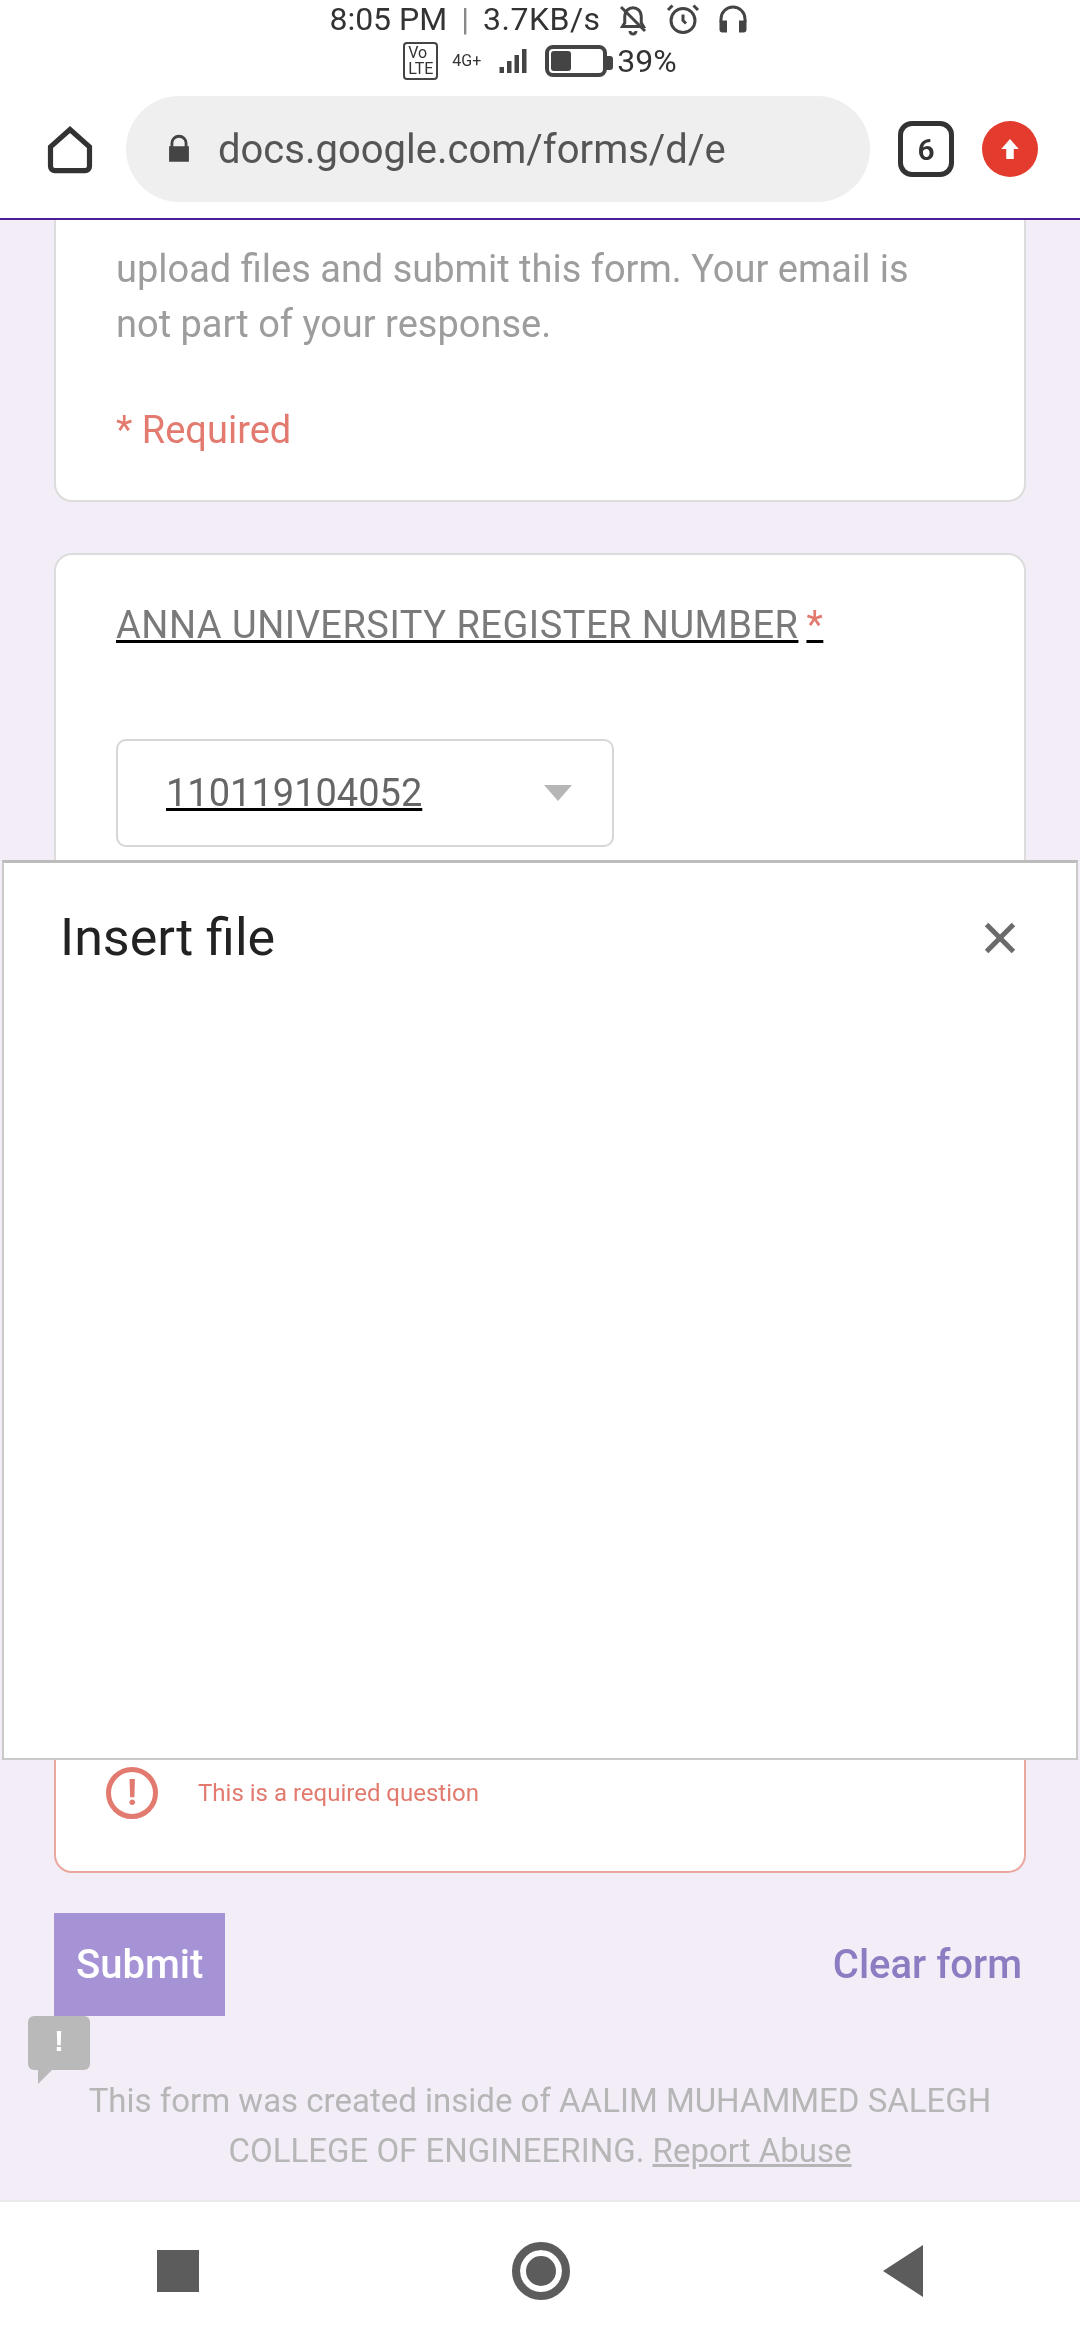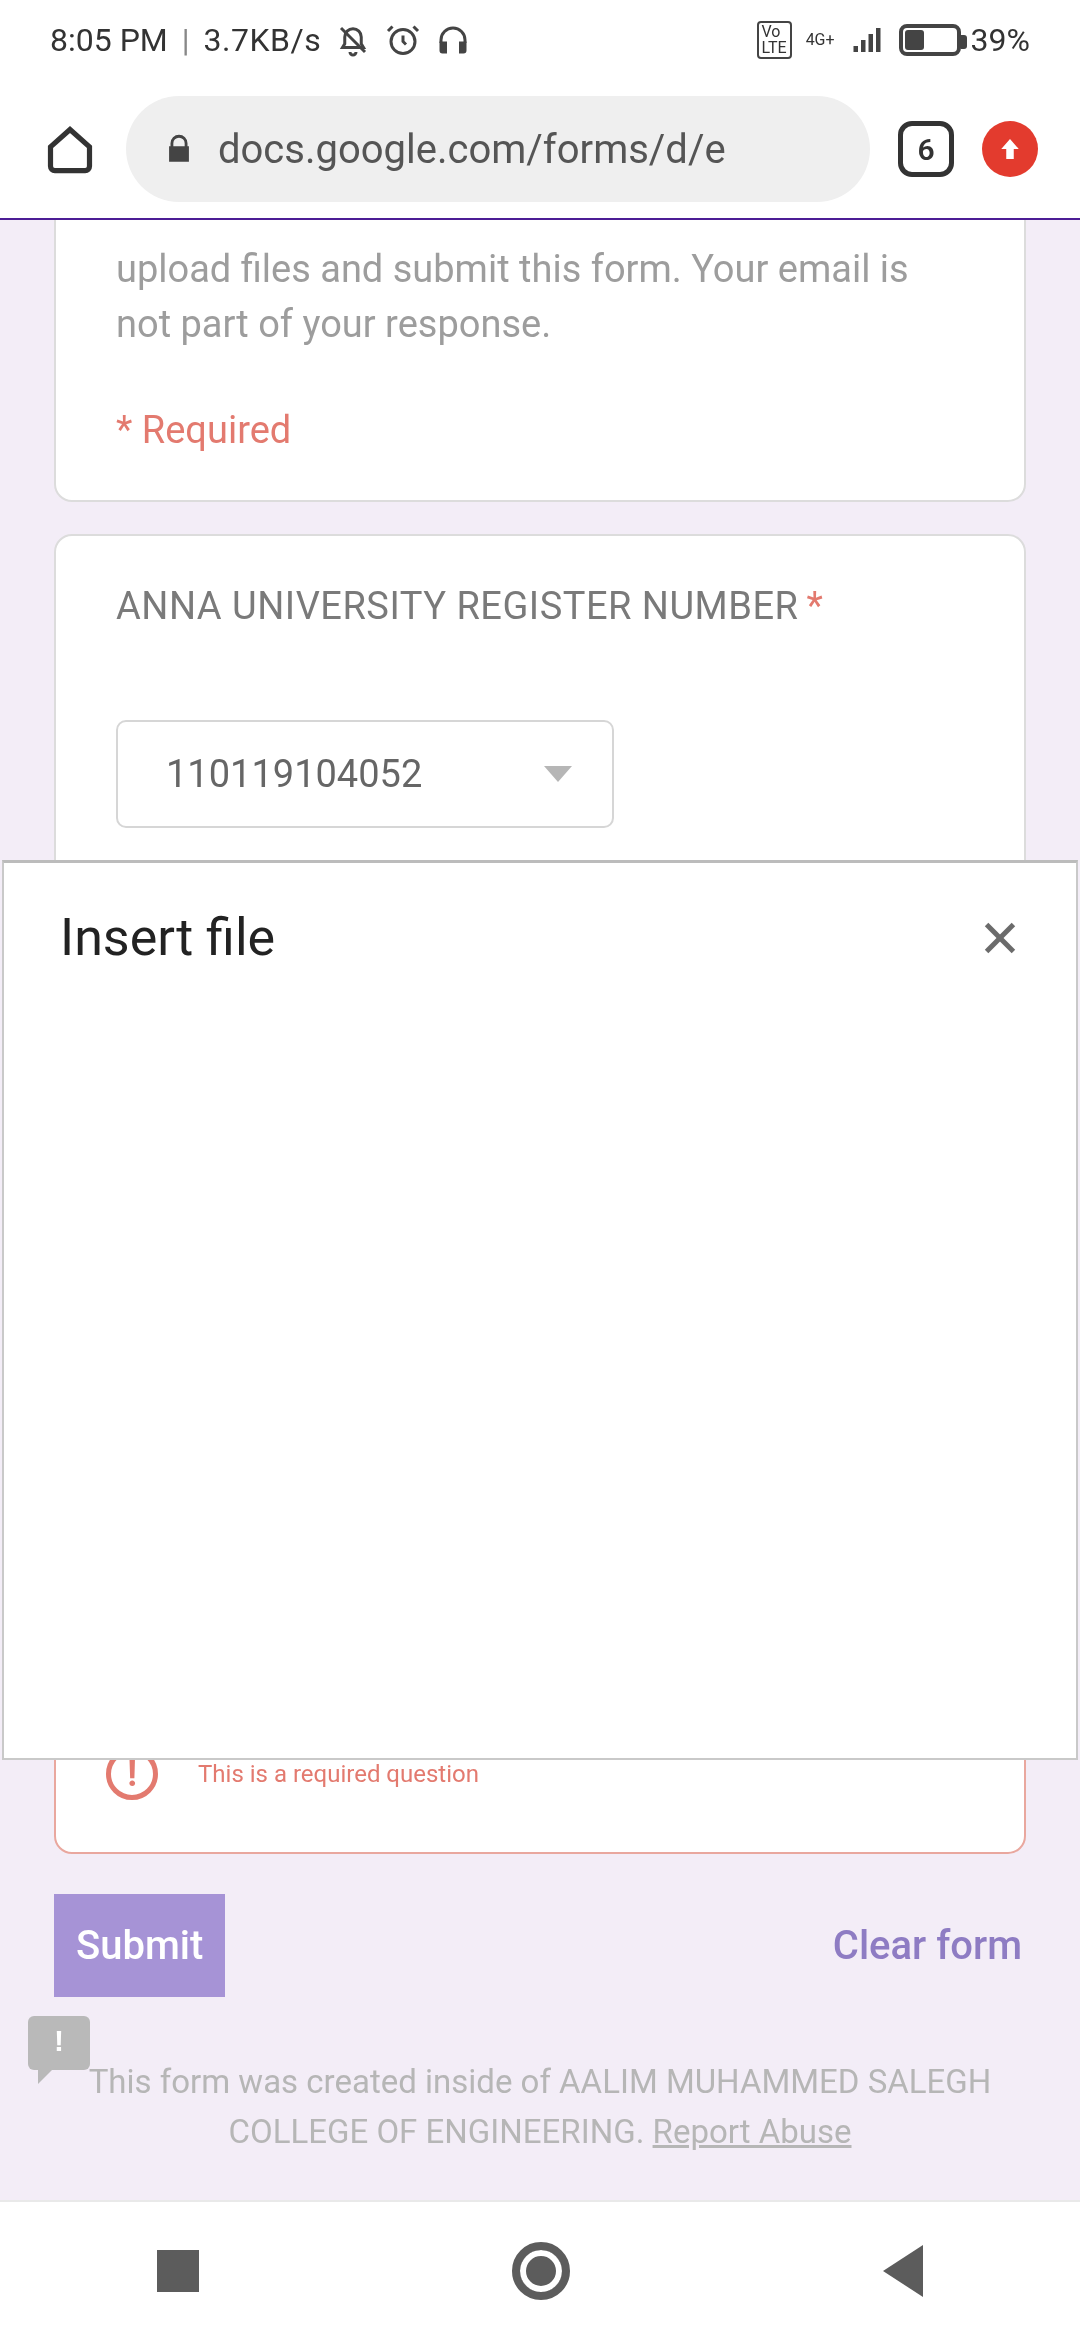--- a/index.html
+++ b/index.html
@@ -1,19 +1,19 @@
 <!DOCTYPE html>
 <html><head>
   <meta charset="utf-8">
   <style>
     * { box-sizing: border-box; margin: 0; padding: 0; }
     html, body { width: 1080px; height: 2340px; font-family: Roboto, Arial, sans-serif; background: #fff; overflow: hidden; }
 
     
-    .status-bar { height: 80px; display: flex; align-items: center; justify-content: space-between; padding: 0 50px; font-size: 32px; color: #333; }
+    .status-bar { height: 80px; display: flex; align-items: center; justify-content: space-between; padding: 0 50px; font-size: 32px; color: #333; flex-direction: column; }
     .status-left { display: flex; align-items: center; gap: 14px; }
     .status-right { display: flex; align-items: center; gap: 14px; }
     .status-clock { font-weight: 400; }
     .status-div { color: #888; }
     .status-speed { letter-spacing: .5px; }
     .status-icon-svg { width: 36px; height: 36px; }
     .battery-box { display: inline-flex; align-items: center; }
     .battery-shell { width: 62px; height: 32px; border: 4px solid #444; border-radius: 8px; position: relative; display: inline-block; }
     .battery-shell::after { content: ""; position: absolute; right: -10px; top: 7px; width: 6px; height: 14px; background: #444; border-radius: 0 3px 3px 0; }
     .battery-fill { position: absolute; left: 2px; top: 2px; bottom: 2px; width: 36%; background: #444; border-radius: 3px; }
@@ -29,21 +29,21 @@
     .update-badge { width: 56px; height: 56px; border-radius: 50%; background: #e33b2e; display: flex; align-items: center; justify-content: center; }
 
     
     .page { position: relative; height: calc(2340px - 80px - 140px - 140px); background: #f3edf7; padding: 0 54px; overflow: hidden; }
 
     .card { background: #fff; border: 2px solid #dcdcdc; border-radius: 18px; padding: 48px 60px; }
     .card-1 { margin-top: -28px; }
     .card-1 .note { font-size: 38px; color: #9d9d9d; line-height: 1.45; }
     .card-1 .req { margin-top: 56px; font-size: 38px; color: #e37a6f; }
 
-    .card-2 { margin-top: 32px; }
+    .card-2 { margin-top: 51px; text-decoration: underline; }
     .card-2 .q-title { font-size: 38px; color: #7a7a7a; letter-spacing: .5px; }
     .card-2 .q-title .ast { color: #e37a6f; margin-left: 8px; }
     .card-2 .select-box { margin-top: 92px; width: 498px; height: 108px; border: 2px solid #d6d6d6; border-radius: 10px; display: flex; align-items: center; justify-content: space-between; padding: 0 40px 0 48px; color: #666; font-size: 38px; }
     .tri-down { width: 0; height: 0; border-left: 14px solid transparent; border-right: 14px solid transparent; border-top: 16px solid #b6b6b6; }
 
     
     .card-err { margin-top: 840px; border: 2px solid #e9a79e; border-radius: 18px; background: #fff; padding: 28px 50px 52px; display: flex; align-items: center; gap: 40px; }
     .err-circ { width: 52px; height: 52px; border: 5px solid #e37a6f; border-radius: 50%; display: flex; align-items: center; justify-content: center; color: #e37a6f; font-weight: 700; font-size: 36px; }
     .err-text { color: #e37a6f; font-size: 24px; }
 

